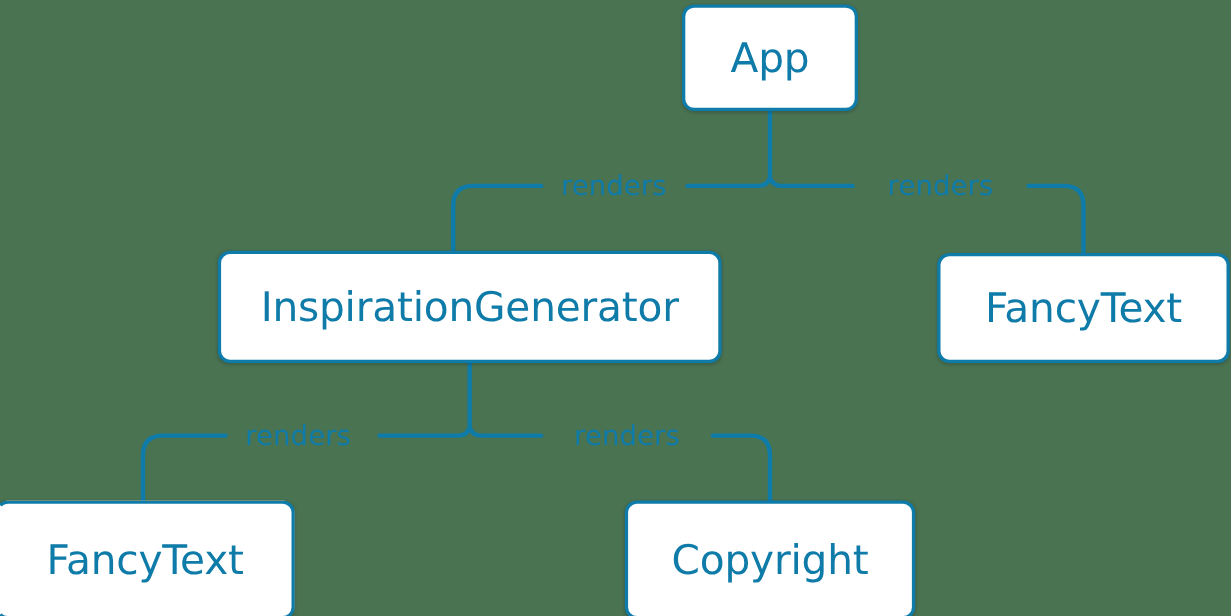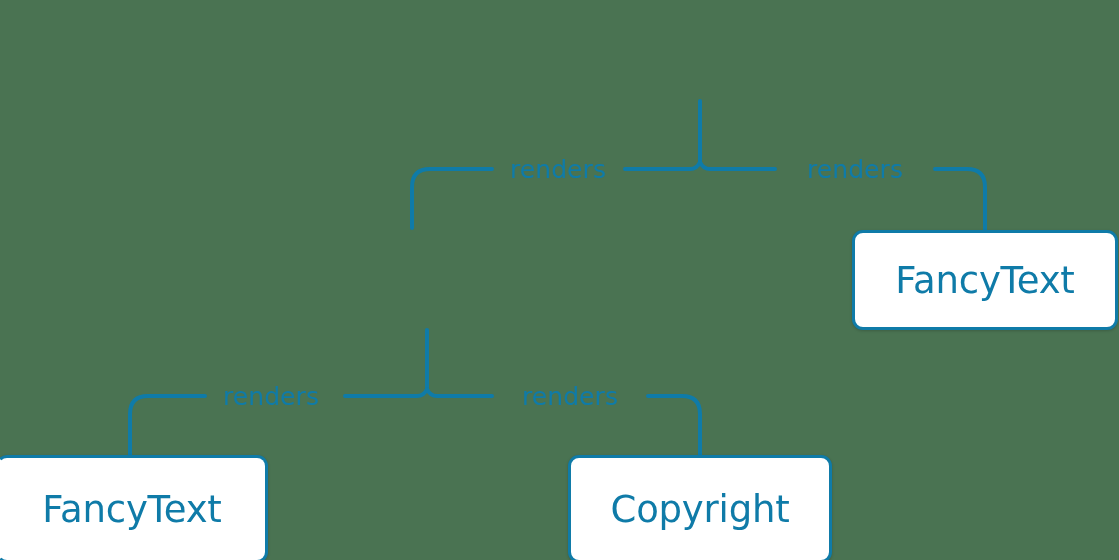--- a/index.html
+++ b/index.html
@@ -88,21 +88,27 @@
       <path d="M 427 330 L 427 389"></path>
 
       <path d="M 427 389 Q 424 396 417 396 L 345 396"></path>
       <path d="M 205 396 L 148 396 Q 130 396 130 414 L 130 455"></path>
 
       <path d="M 427 389 Q 430 396 437 396 L 492 396"></path>
       <path d="M 648 396 L 682 396 Q 700 396 700 414 L 700 455"></path>
     </g>
   </svg>
 
+  <div class="node" id="node-app">
+    <span class="node-label">App</span>
+  </div>
 
+  <div class="node" id="node-inspgen">
+    <span class="node-label">InspirationGenerator</span>
+  </div>
 
   <div class="node" id="node-fancy-right">
     <span class="node-label">FancyText</span>
   </div>
 
   <div class="node" id="node-fancy-left">
     <span class="node-label">FancyText</span>
   </div>
 
   <div class="node" id="node-copyright">

